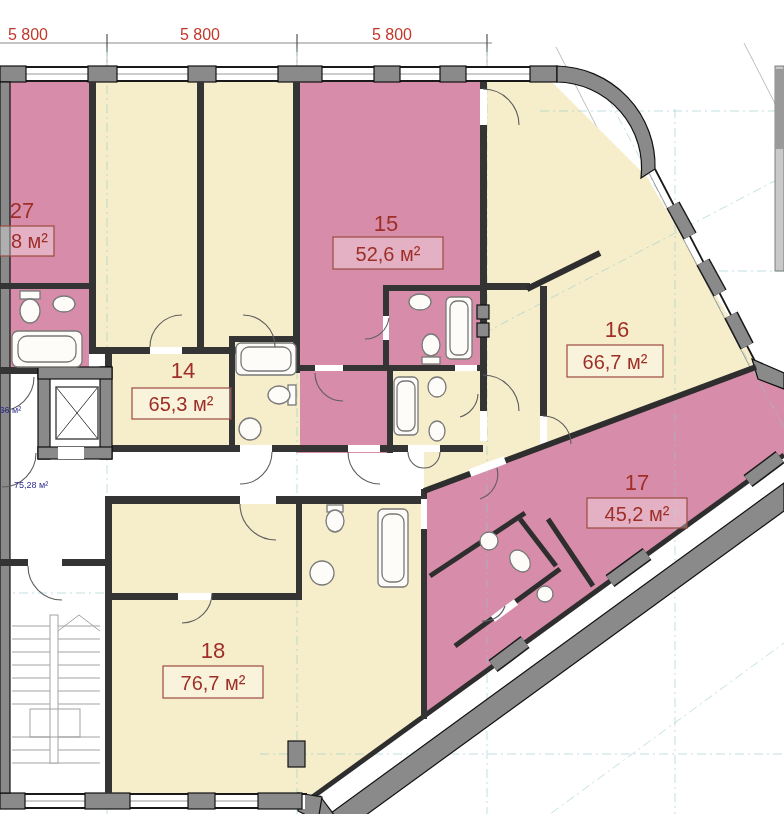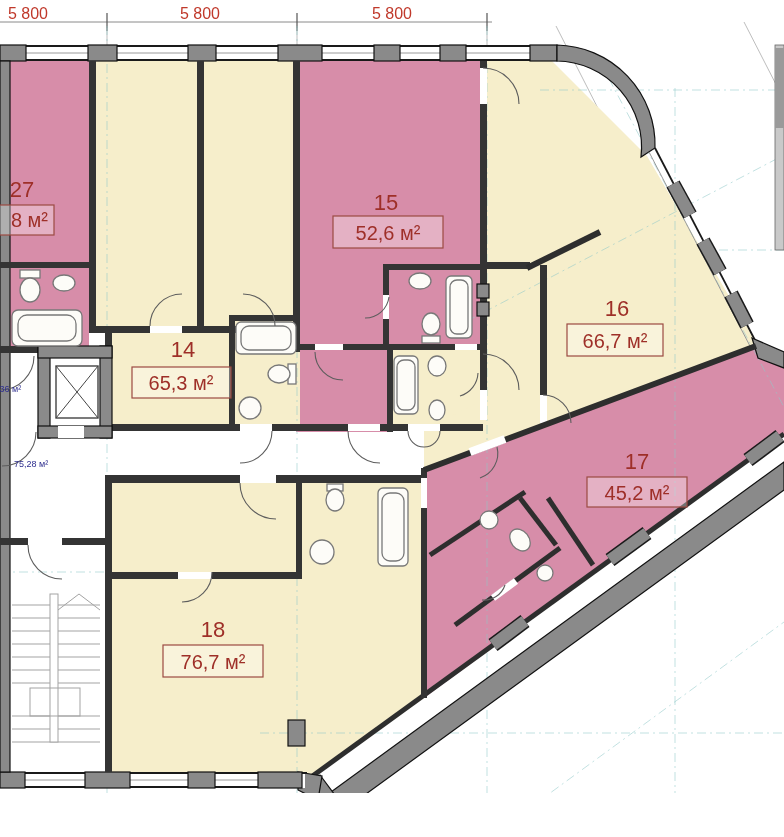--- a/index.html
+++ b/index.html
@@ -1,21 +1,21 @@
 <!DOCTYPE html>
 <html style="--apartment_pink: #d78da9; --apartment_cream: #f6eecb; --wall_gray: #8a8a8a; --dimension_red: #c0392b; --label_red: #9e2f28; --annotation_blue: #2f2f8f; --grid_cyan: #8fc9c9;"><head>
 <meta charset="utf-8">
 <style>
   :root{
     --apartment_pink:#d78da9; --apartment_cream:#f6eecb; --wall_gray:#8a8a8a;
     --dimension_red:#c0392b; --label_red:#9e2f28; --annotation_blue:#2f2f8f;
     --grid_cyan:#8fc9c9; --paper_white:#ffffff;
   }
   html,body{margin:0;padding:0;background:#fff;}
-  .plan-wrap{width:784px;height:793px;position:relative;overflow:hidden;background:var(--paper_white);}
+  .plan-wrap{width:784px;height:793px;position:relative;overflow:hidden;background:var(--paper_white);margin-top:21px;}
   svg{display:block;}
   text{font-family:"Liberation Sans","DejaVu Sans",sans-serif;}
   .t-dim{fill:var(--dimension_red);font-size:16px;}
   .t-num{fill:var(--label_red);font-size:22px;}
   .t-area{fill:var(--label_red);font-size:20px;}
   .t-blue{fill:var(--annotation_blue);font-size:9px;}
   .f-pink{fill:var(--apartment_pink);}
   .f-cream{fill:var(--apartment_cream);}
   .f-wall{fill:var(--wall_gray);stroke:#111;stroke-width:1.2;}
   .w{fill:#343434;stroke:none;}

